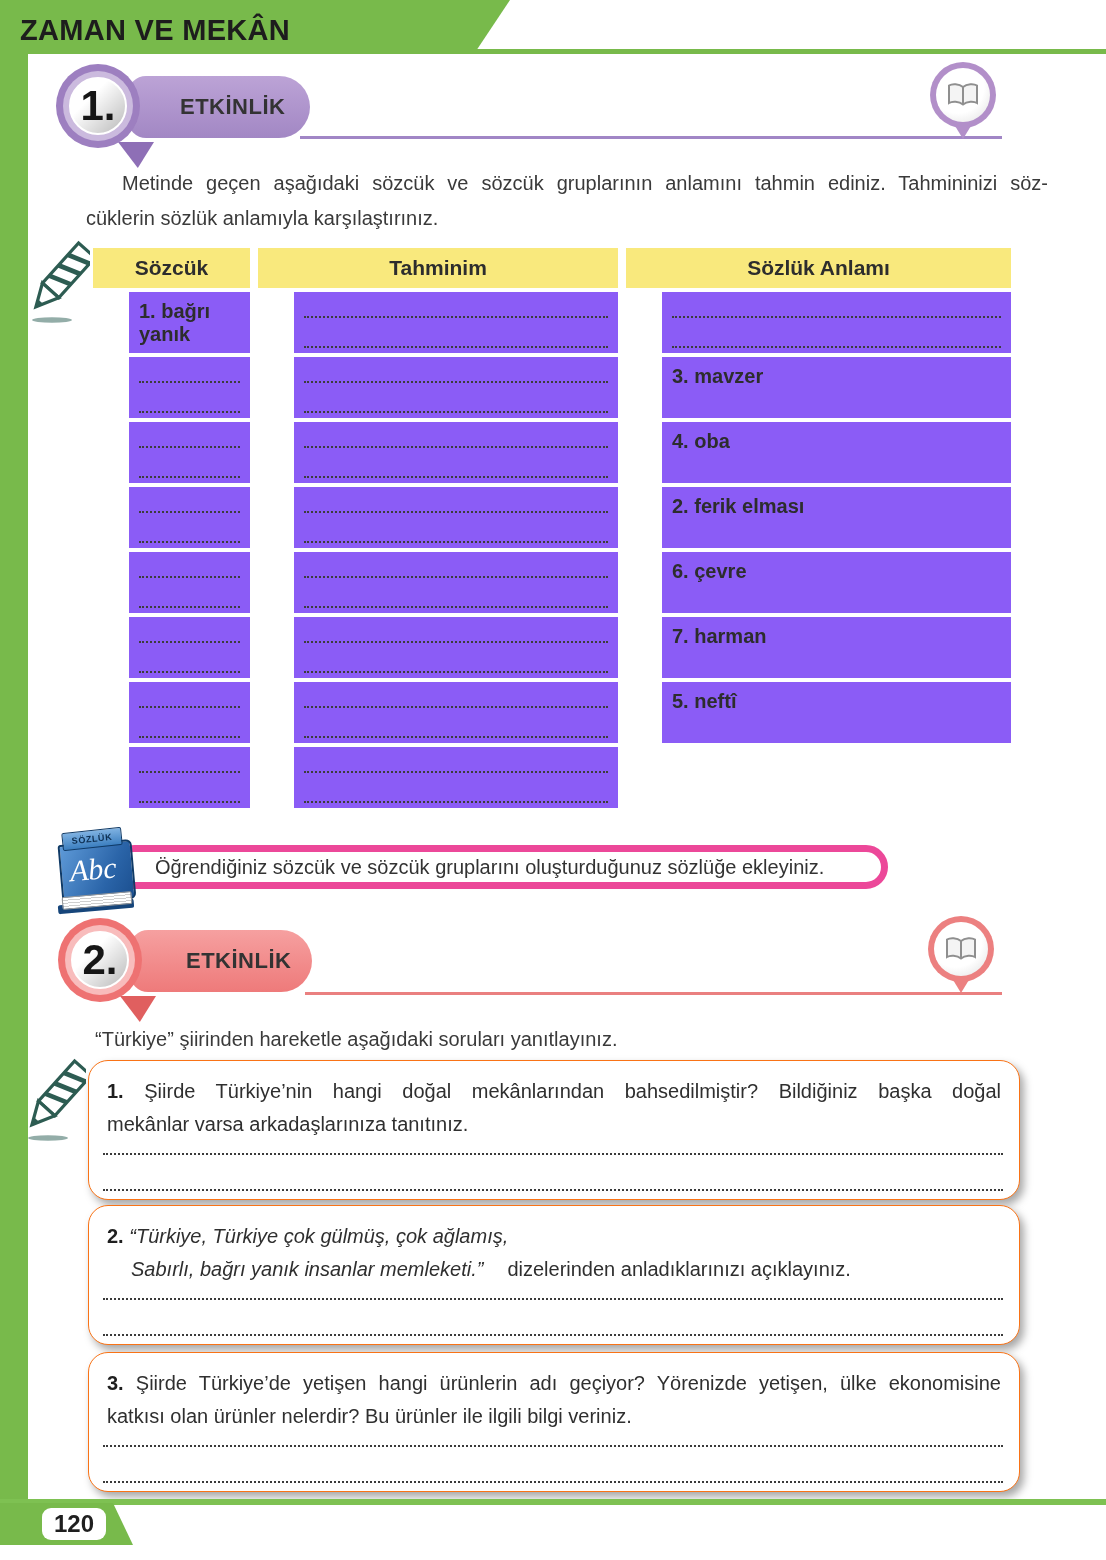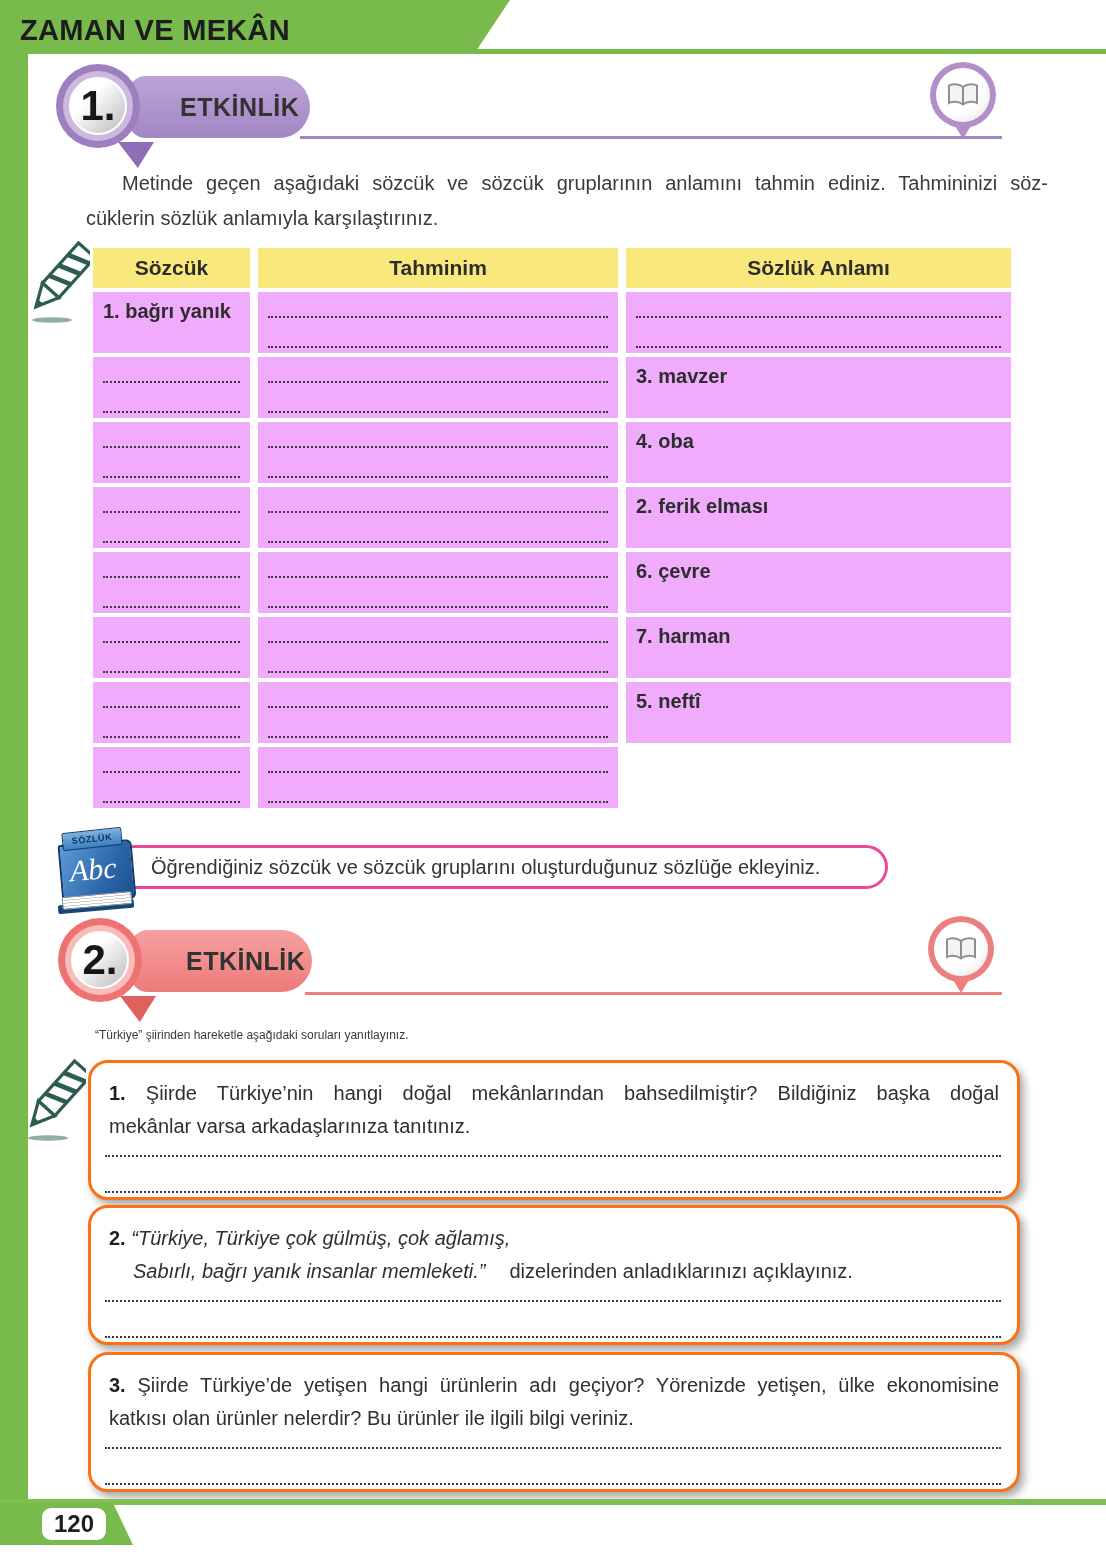--- a/index.html
+++ b/index.html
@@ -21,21 +21,21 @@
                 clip-path:polygon(0 0,113px 0,133px 100%,0 100%);}
   .page-number{position:absolute;left:42px;top:1508px;width:64px;height:32px;background:#ffffff;
                border-radius:9px;display:flex;align-items:center;justify-content:center;
                font-size:24px;font-weight:bold;color:#1f1f1f;}
 
   
   .badge-line{position:absolute;height:3px;}
   .badge-line.purple{left:300px;top:136px;width:702px;background:#a186c6;}
   .badge-line.red{left:305px;top:992px;width:697px;background:#ea8080;}
   .badge-pill{position:absolute;height:62px;border-radius:18px 31px 31px 18px;
-              display:flex;align-items:center;font-size:25px;font-weight:bold;color:#333333;
+              display:flex;align-items:center;font-size:22px;font-weight:bold;color:#333333;
               letter-spacing:.5px;}
   .pill-purple{left:128px;top:76px;width:182px;background:linear-gradient(#bca3d6,#a287c4);
                padding-left:52px;box-sizing:border-box;}
   .pill-red{left:130px;top:930px;width:182px;background:linear-gradient(#f6a0a0,#ee7a7a);
             padding-left:56px;box-sizing:border-box;}
   .badge-tail{position:absolute;width:36px;height:26px;clip-path:polygon(0 0,100% 0,55% 100%);}
   .tail-purple{left:118px;top:142px;background:#8e6fb6;}
   .tail-red{left:120px;top:996px;background:#e express;background:#e05f5f;}
   .badge-circle{position:absolute;width:84px;height:84px;border-radius:50%;}
   .circle-purple{left:56px;top:64px;background:#9d7fc0;}
@@ -56,61 +56,61 @@
   .pin-purple .pin-head,.pin-purple .pin-tip{background:#b28fc9;}
   .pin-red .pin-head,.pin-red .pin-tip{background:#ec8080;}
   .pin-inner{position:absolute;left:6px;top:6px;width:54px;height:54px;border-radius:50%;
              background:radial-gradient(circle at 40% 35%,#ffffff 55%,#dedede 100%);
              display:flex;align-items:center;justify-content:center;}
 
   
   .intro1{position:absolute;left:60px;top:166px;width:962px;font-size:20px;line-height:35px;color:#3a3a3a;margin-left:26px;}
   .jline{text-align:justify;text-align-last:justify;}
   .indent{text-indent:36px;}
-  .intro2{position:absolute;left:95px;top:1028px;width:900px;font-size:12px;color:#3a3a3a;}
+  .intro2{position:absolute;left:95px;top:1028px;width:900px;font-size:20px;color:#3a3a3a;}
 
   
   .pencil{position:absolute;width:60px;height:86px;}
   .pencil-1{left:30px;top:238px;}
   .pencil-2{left:26px;top:1056px;}
 
   
   .vtable{position:absolute;left:93px;top:248px;width:918px;display:grid;
           grid-template-columns:157px 360px 385px;grid-template-rows:40px repeat(8,61px);
           column-gap:8px;row-gap:4px;}
   .th{background:#f9e97d;display:flex;align-items:center;justify-content:center;
       font-size:21px;font-weight:bold;color:#2d2d2d;}
-  .td{background:#f0abfc;position:relative;}
+  .td{background:#8b5cf6;position:relative;margin-left:36px;}
   .td-word{font-size:20px;font-weight:bold;color:#2d2d2d;padding:8px 0 0 10px;box-sizing:border-box;}
   .dot{position:absolute;left:10px;right:10px;border-bottom:2px dotted #3c3c3c;}
   .dot.a{top:24px;} .dot.b{top:54px;}
 
   
   .note-box{position:absolute;left:112px;top:845px;width:776px;height:44px;background:#ffffff;
-            border:3px solid #ec4899;border-radius:22px;display:flex;align-items:center;
+            border:7px solid #ec4899;border-radius:22px;display:flex;align-items:center;
             padding-left:36px;box-sizing:border-box;font-size:20px;color:#333333;}
   .dict-book{position:absolute;left:54px;top:830px;width:88px;height:82px;}
   .db-cover{position:absolute;left:6px;top:12px;width:70px;height:56px;border-radius:3px 6px 6px 3px;
             background:linear-gradient(120deg,#5e9ad8 0%,#2a64a8 65%,#1b4f8f 100%);
             border:2px solid #0f3a66;transform:rotate(-5deg);}
   .db-abc{position:absolute;left:8px;top:8px;font-family:"Liberation Serif","DejaVu Serif",serif;
           font-style:italic;font-size:30px;color:#ffffff;}
   .db-tab{position:absolute;left:8px;top:0;width:58px;height:16px;background:linear-gradient(#7fb2e2,#3c7fc0);
           border:1px solid #0f3a66;border-radius:2px;transform:rotate(-6deg);
           font-size:9px;font-weight:bold;color:#0d2f52;display:flex;align-items:center;justify-content:center;
           letter-spacing:.6px;}
   .db-pages{position:absolute;left:8px;top:64px;width:68px;height:11px;transform:rotate(-5deg);
             background:repeating-linear-gradient(#ffffff 0 2px,#cfcfcf 2px 3px);
             border:1px solid #9a9a9a;border-radius:2px;}
   .db-base{position:absolute;left:4px;top:72px;width:76px;height:9px;background:#16457a;
            transform:rotate(-5deg);border-radius:2px;}
 
   
   .qbox{position:absolute;left:88px;width:932px;height:140px;background:#ffffff;border-radius:20px;
-        border:3px solid #f97316;box-shadow:4px 5px 8px rgba(0,0,0,.35);box-sizing:border-box;
+        border:1px solid #f97316;box-shadow:4px 5px 8px rgba(0,0,0,.35);box-sizing:border-box;
         padding:14px 18px 0 18px;font-size:20px;line-height:33px;color:#2f2f2f;}
   .qb1{top:1060px;} .qb2{top:1205px;} .qb3{top:1352px;}
   .qnum{font-weight:bold;color:#1f1f1f;}
   .qdot{position:absolute;left:14px;right:16px;border-bottom:2px dotted #3a3a3a;}
   .qdot.a{top:92px;} .qdot.b{top:128px;}
   .q2-ind{padding-left:24px;}
   .q2tail{margin-left:24px;}
   .quote{font-style:italic;}
 </style>
 </head>

